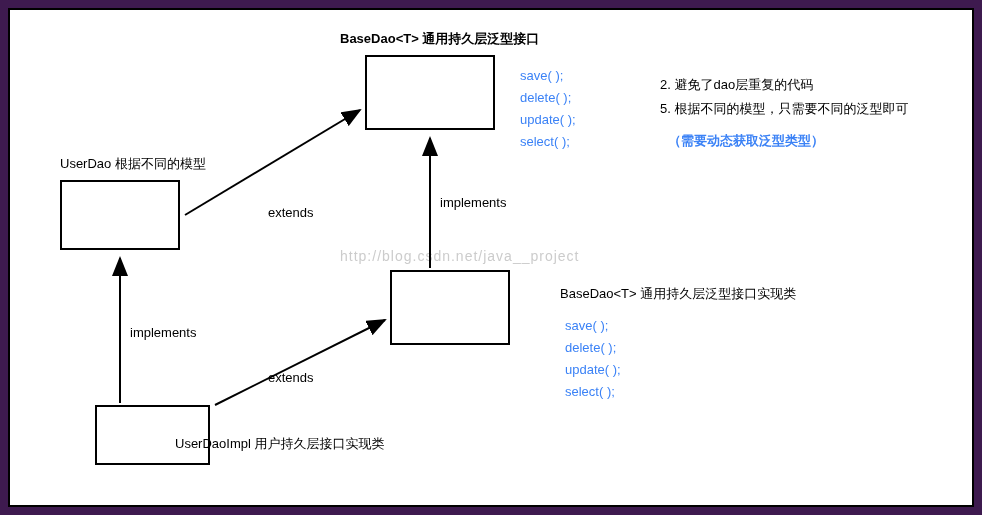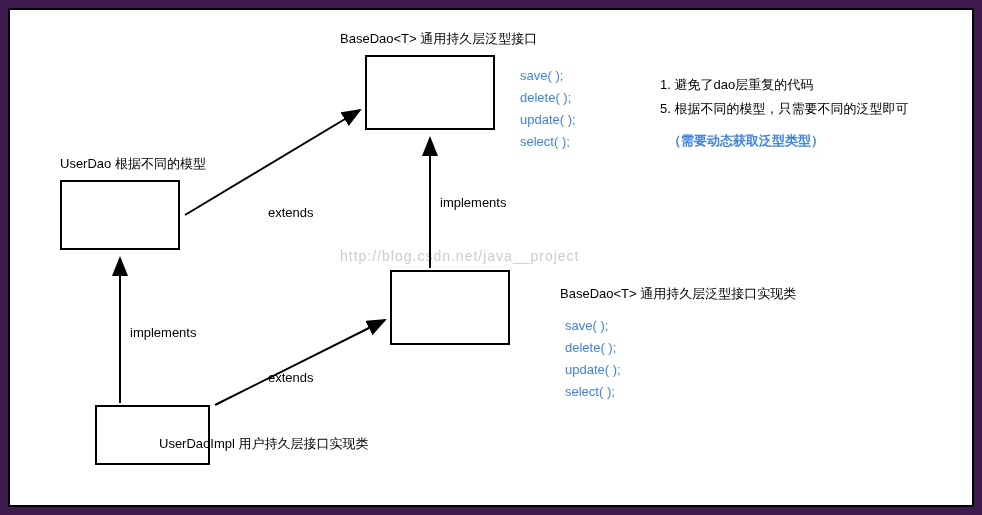--- a/index.html
+++ b/index.html
@@ -37,33 +37,33 @@
       pointer-events: none;
     }
     .methods span { display: block; line-height: 22px; }
     .notes span { display: block; line-height: 24px; }
   </style>
 </head>
 <body>
 
 <div class="frame">
 
-  <div class="label" style="left:330px; top:20px;">BaseDao&lt;T&gt; 通用持久层泛型接口</div>
+  <div class="label" style="left:330px; top:20px;font-weight:bold;">BaseDao&lt;T&gt; 通用持久层泛型接口</div>
 
   <div class="box" style="left:355px; top:45px; width:130px; height:75px;"></div>
 
   <div class="label methods red" style="left:510px; top:55px;">
     <span>save( );</span>
     <span>delete( );</span>
     <span>update( );</span>
     <span>select( );</span>
   </div>
 
   <div class="label notes" style="left:650px; top:63px;">
-    <span>1. 避免了dao层重复的代码</span>
+    <span>2. 避免了dao层重复的代码</span>
     <span>5. 根据不同的模型，只需要不同的泛型即可</span>
     <span class="red" style="margin-left:8px; margin-top:8px;font-weight:bold;">（需要动态获取泛型类型）</span>
   </div>
 
   <div class="label" style="left:50px; top:145px;">UserDao 根据不同的模型</div>
 
   <div class="box" style="left:50px; top:170px; width:120px; height:70px;"></div>
 
   <div class="label gray" style="left:330px; top:238px; font-size:14px;">http://blog.csdn.net/java__project</div>
 
@@ -73,21 +73,21 @@
 
   <div class="label methods red" style="left:555px; top:305px;">
     <span>save( );</span>
     <span>delete( );</span>
     <span>update( );</span>
     <span>select( );</span>
   </div>
 
   <div class="box" style="left:85px; top:395px; width:115px; height:60px;"></div>
 
-  <div class="label" style="left:149px; top:425px;">UserDaoImpl 用户持久层接口实现类</div>
+  <div class="label" style="left:165px; top:425px;">UserDaoImpl 用户持久层接口实现类</div>
 
   <div class="label" style="left:258px; top:195px;">extends</div>
   <div class="label" style="left:430px; top:185px;">implements</div>
   <div class="label" style="left:120px; top:315px;">implements</div>
   <div class="label" style="left:258px; top:360px;">extends</div>
 
   <svg class="arrows">
     <defs>
       <marker id="arrowhead" markerWidth="10" markerHeight="8" refX="9" refY="4" orient="auto">
         <polygon points="0 0, 10 4, 0 8" fill="#000"></polygon>

